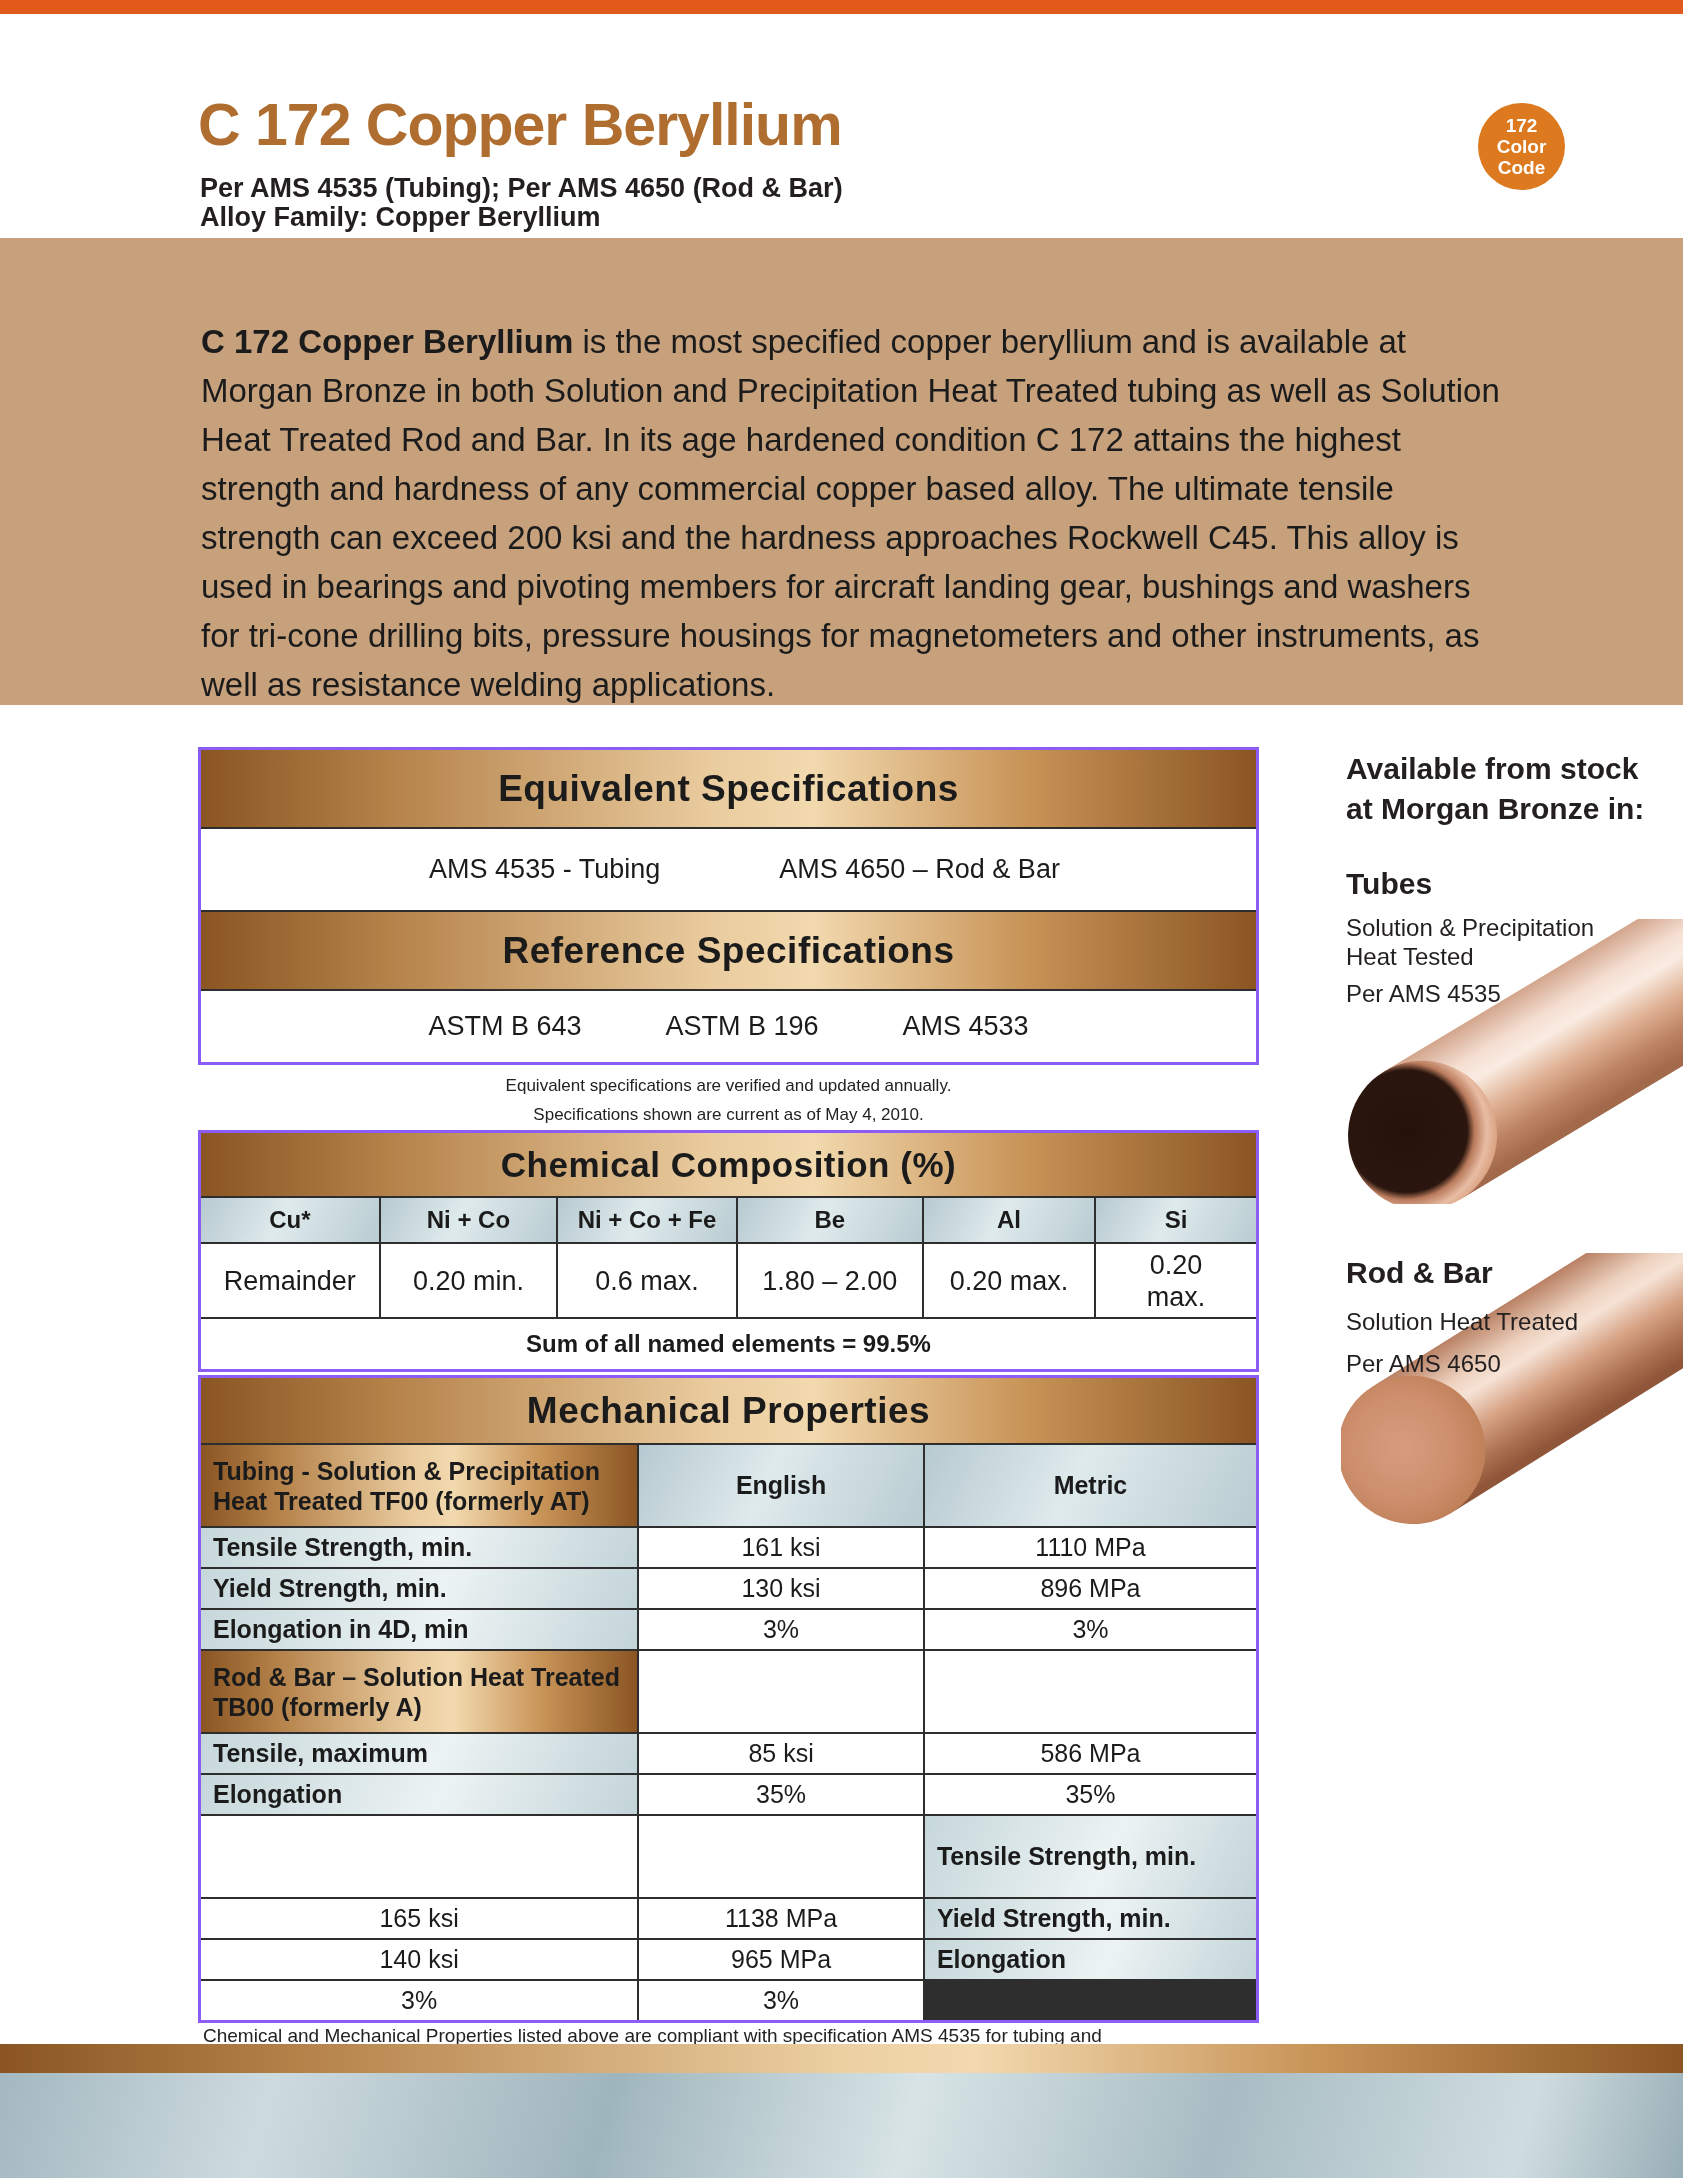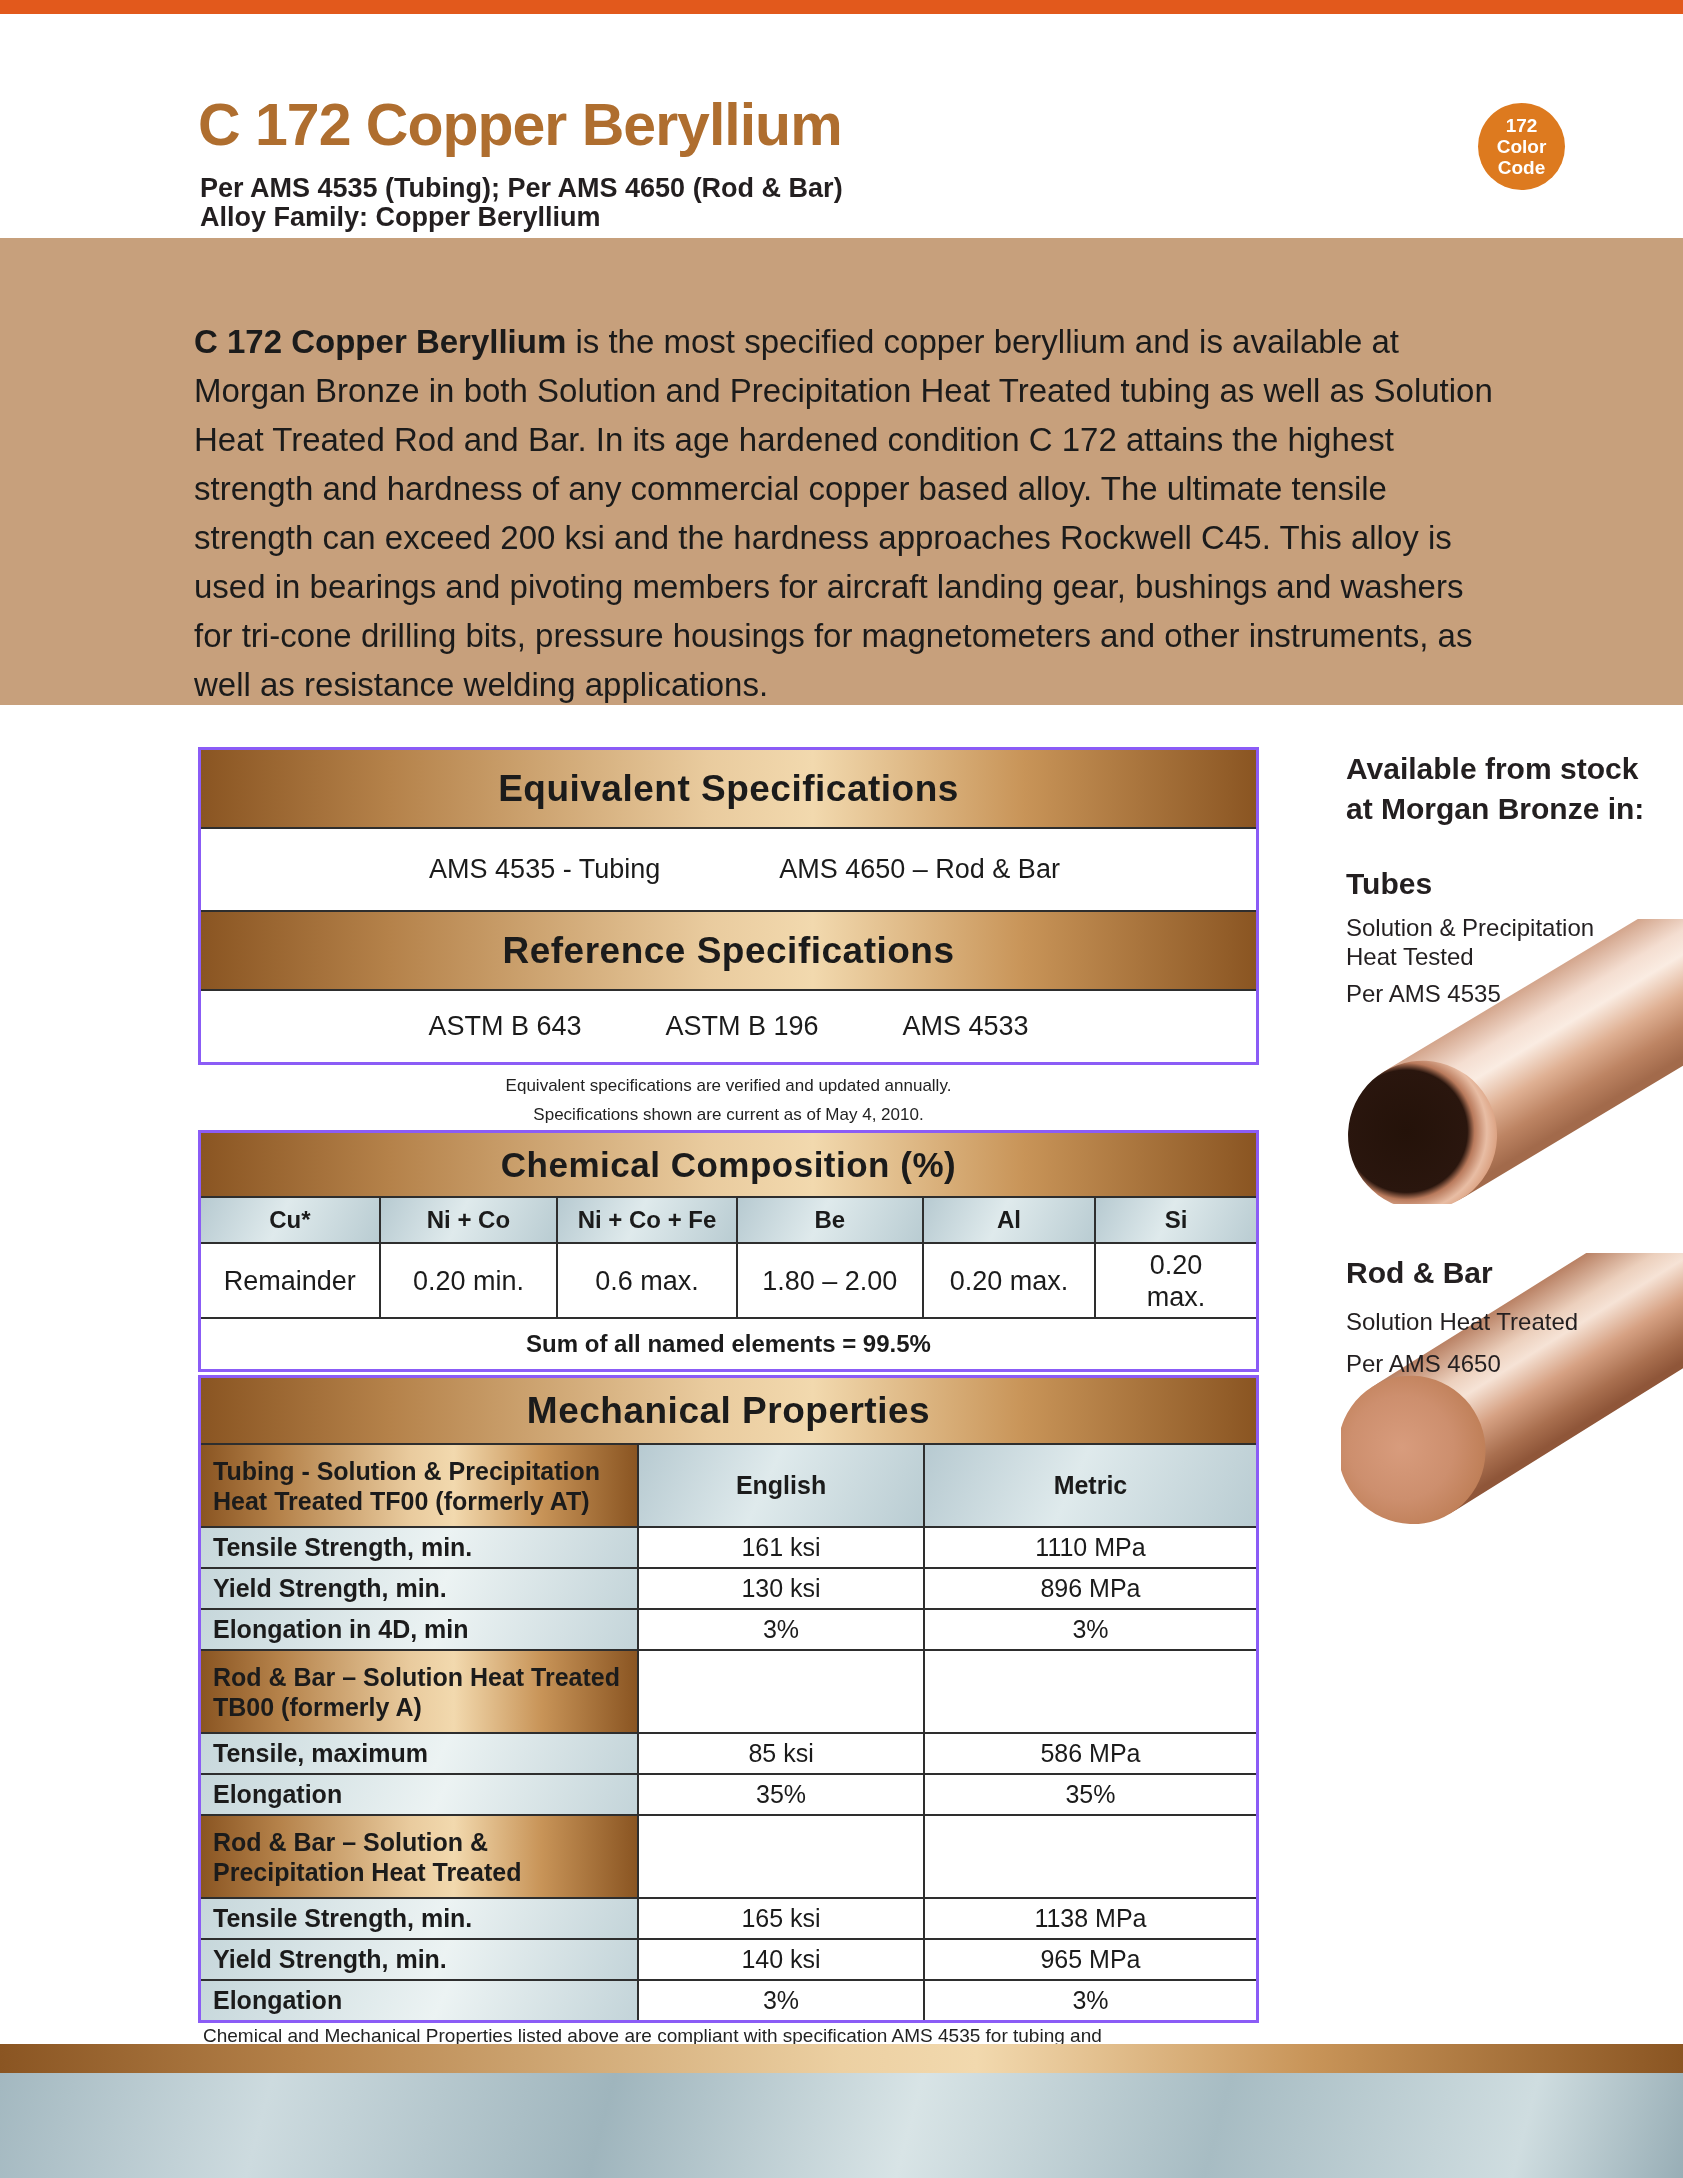--- a/index.html
+++ b/index.html
@@ -19,21 +19,21 @@
     color:#AF6E2F; letter-spacing:-1px; white-space:nowrap; }
   .subtitle { position:absolute; left:200px; font-size:27px; font-weight:bold; color:#231f20; white-space:nowrap; }
   .subtitle.l1 { top:173px; }
   .subtitle.l2 { top:202px; }
   .badge { position:absolute; left:1478px; top:103px; width:87px; height:87px; border-radius:50%;
     background:#DD7A1F; color:#ffffff; font-weight:bold; font-size:19px; line-height:21px;
     display:flex; flex-direction:column; align-items:center; justify-content:center; text-align:center; }
 
   
   .intro-band { position:absolute; left:0; top:238px; width:1683px; height:467px; background:#C7A07C; }
-  .intro-text { position:absolute; left:194px; top:284px; width:1317px; font-size:33px; line-height:49px; color:#1b1b1b; }
+  .intro-text { position:absolute; left:201px; top:284px; width:1317px; font-size:33px; line-height:49px; color:#1b1b1b; }
   .intro-text b { font-weight:bold; }
 
   
   .data-table { position:absolute; left:198px; width:1061px; background:#2e2e2e;
     border:3px solid #8b5cf6; display:grid; gap:2px; box-sizing:border-box; }
   .copper-grad { background:linear-gradient(90deg,#8a5522 0%,#b5824a 18%,#e9cb9e 48%,#f2d9ae 58%,#c89458 78%,#8a5522 100%); }
   .steel-hdr   { background:linear-gradient(115deg,#b7cad1 0%,#dfeaec 45%,#b9ccd2 100%); }
   .steel-label { background:linear-gradient(115deg,#c6d7db 0%,#ecf3f3 55%,#c3d4d9 100%); }
   .cell { background:#ffffff; display:flex; align-items:center; justify-content:center; }
   .bar-title { display:flex; align-items:center; justify-content:center;
@@ -168,21 +168,20 @@
   <div class="cell"></div>
 
   <div class="steel-label mech-label">Tensile, maximum</div>
   <div class="cell mech-val">85 ksi</div>
   <div class="cell mech-val">586 MPa</div>
 
   <div class="steel-label mech-label">Elongation</div>
   <div class="cell mech-val">35%</div>
   <div class="cell mech-val">35%</div>
 
-  <div class="copper-grad mech-section">Rod &amp; Bar – Solution &amp; Precipitation Heat Treated</div>
   <div class="cell"></div>
   <div class="cell"></div>
 
   <div class="steel-label mech-label">Tensile Strength, min.</div>
   <div class="cell mech-val">165 ksi</div>
   <div class="cell mech-val">1138 MPa</div>
 
   <div class="steel-label mech-label">Yield Strength, min.</div>
   <div class="cell mech-val">140 ksi</div>
   <div class="cell mech-val">965 MPa</div>

